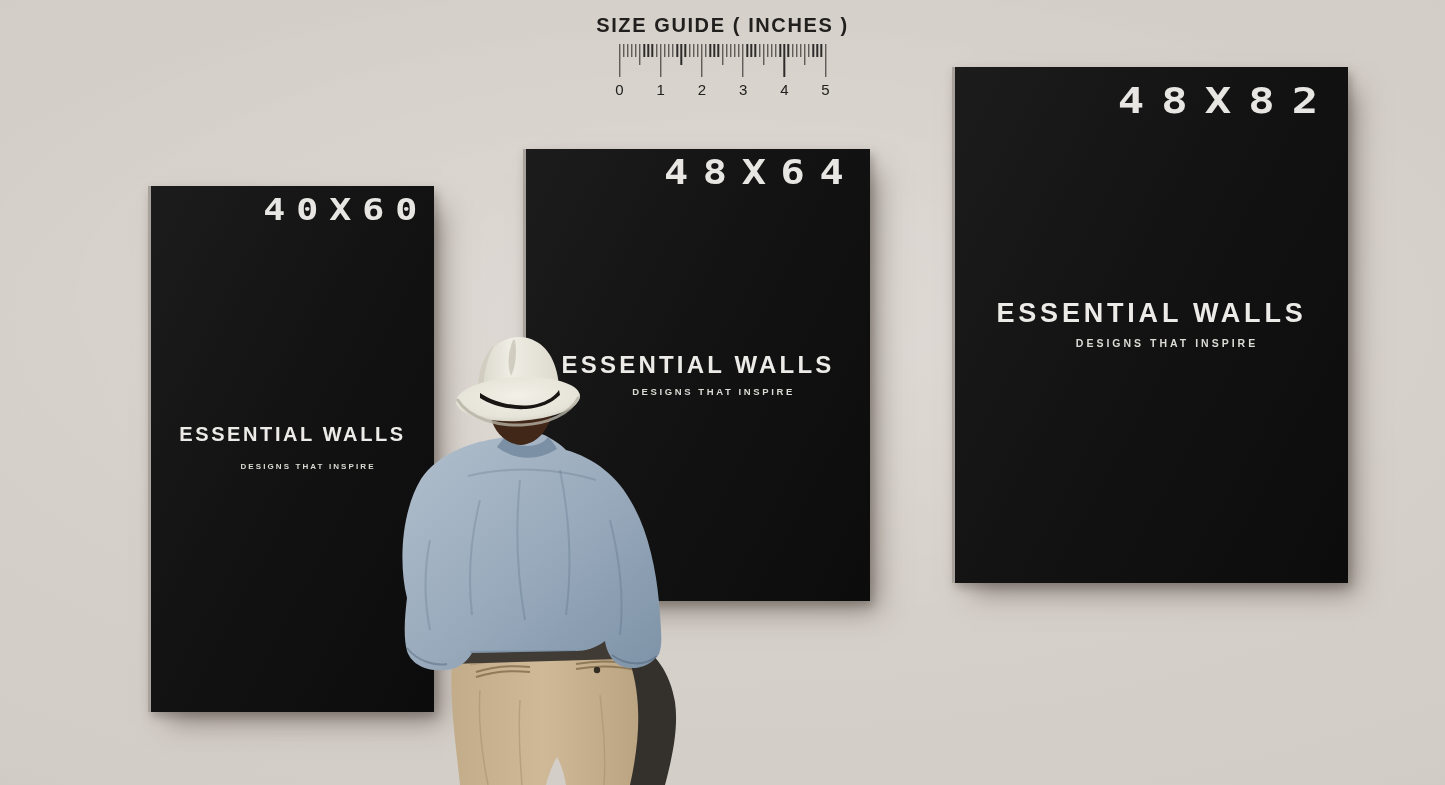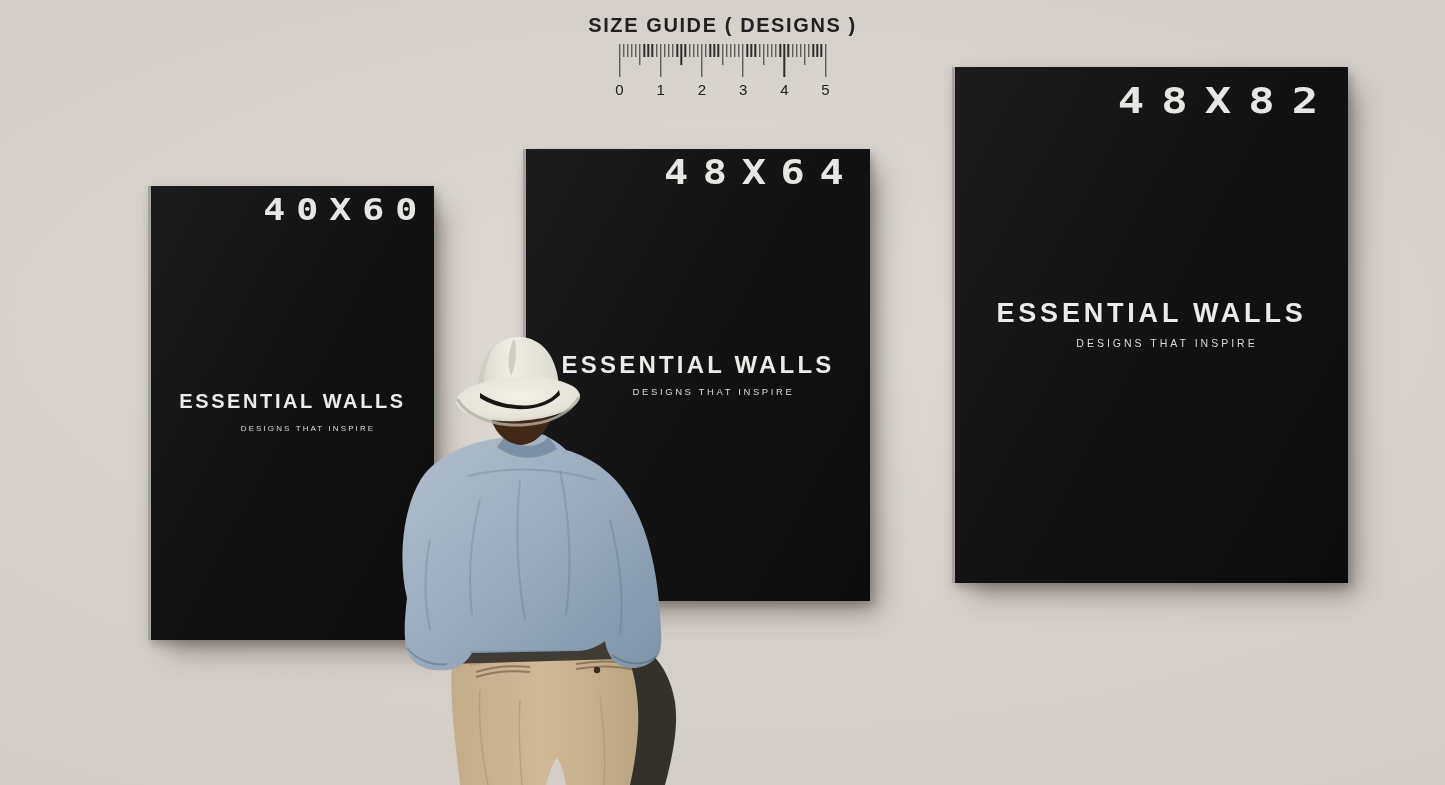--- a/index.html
+++ b/index.html
@@ -29,21 +29,21 @@
   .rlabels span:nth-of-type(5){left:80%;}
   .rlabels span:nth-of-type(6){left:100%;}
 
   
   .poster{
     position:absolute;
     background:linear-gradient(118deg,#1c1c1c 0%, #131313 45%, #0c0c0c 100%);
     border-left:3px solid #a7a29b;
     box-shadow: 14px 16px 26px -6px rgba(75,66,58,.5), 3px 5px 9px rgba(75,66,58,.35);
   }
-  .poster-1{left:148px; top:186px; width:283px; height:454px;}
+  .poster-1{left:148px; top:186px; width:283px; height:526px;}
   .poster-2{left:523px; top:149px; width:344px; height:452px;}
   .poster-3{left:952px; top:67px;  width:393px; height:516px;}
 
   .p-size{
     position:absolute; color:#e7e6e3;
     font-family:"DejaVu Sans Mono", monospace; font-weight:bold; line-height:1;
     transform:scaleX(1.22); transform-origin:100% 50%; white-space:nowrap;
   }
   .poster-1 .p-size{top:9px;  right:6px;  font-size:30px; letter-spacing:9px;}
   .poster-2 .p-size{top:7px;  right:12px; font-size:33px; letter-spacing:12px;}
@@ -52,36 +52,36 @@
   .p-brand{
     position:absolute; left:0; right:0; top:45.2%; text-align:center;
     color:#edebe8; font-weight:600; white-space:nowrap; line-height:1;
   }
   .poster-1 .p-brand{font-size:20px; letter-spacing:2.6px;}
   .poster-2 .p-brand{font-size:24px; letter-spacing:3.2px;}
   .poster-3 .p-brand{font-size:27px; letter-spacing:3.8px;}
 
   .p-tag{
     position:absolute; left:0; right:0; top:52.6%; text-align:center;
-    color:#dcdad5; font-weight:400; white-space:nowrap; line-height:1;padding-left:31px;
+    color:#dcdad5; font-weight:700; white-space:nowrap; line-height:1;padding-left:31px;
   }
   .poster-1 .p-tag{font-size:8px;    letter-spacing:2.1px;}
   .poster-2 .p-tag{font-size:9.5px;  letter-spacing:2.6px;}
   .poster-3 .p-tag{font-size:10.5px; letter-spacing:3px;}
 
   
   .man{position:absolute; left:395px; top:334px; width:316px; height:451px; z-index:5;}
 </style>
 </head>
 <body>
 
 <div class="scene">
 
   <div class="size-guide">
-    <div class="sg-title">SIZE GUIDE ( DESIGNS )</div>
+    <div class="sg-title">SIZE GUIDE ( INCHES )</div>
     <div class="ruler">
       <div class="ticks" id="ruler-ticks">
           <i class="major" style="left: 0%;"></i>
           <i class="minor" style="left: 2%;"></i>
           <i class="minor" style="left: 4%;"></i>
           <i class="minor" style="left: 6%;"></i>
           <i class="minor" style="left: 8%;"></i>
           <i class="mid" style="left: 10%;"></i>
           <i class="minor" style="left: 12%;"></i>
           <i class="minor" style="left: 14%;"></i>

